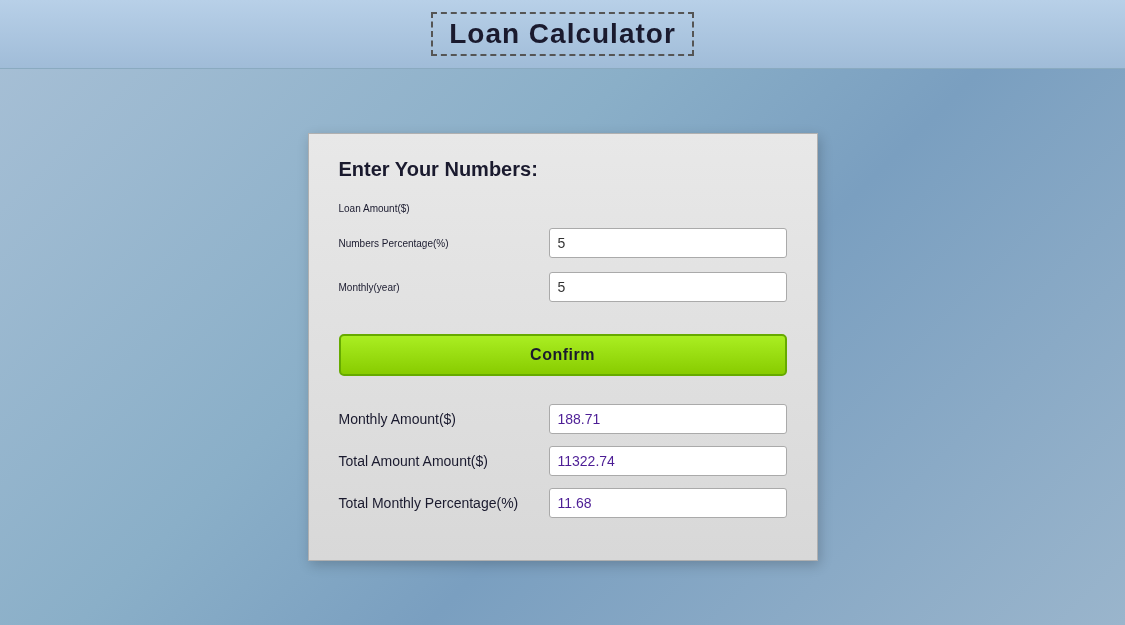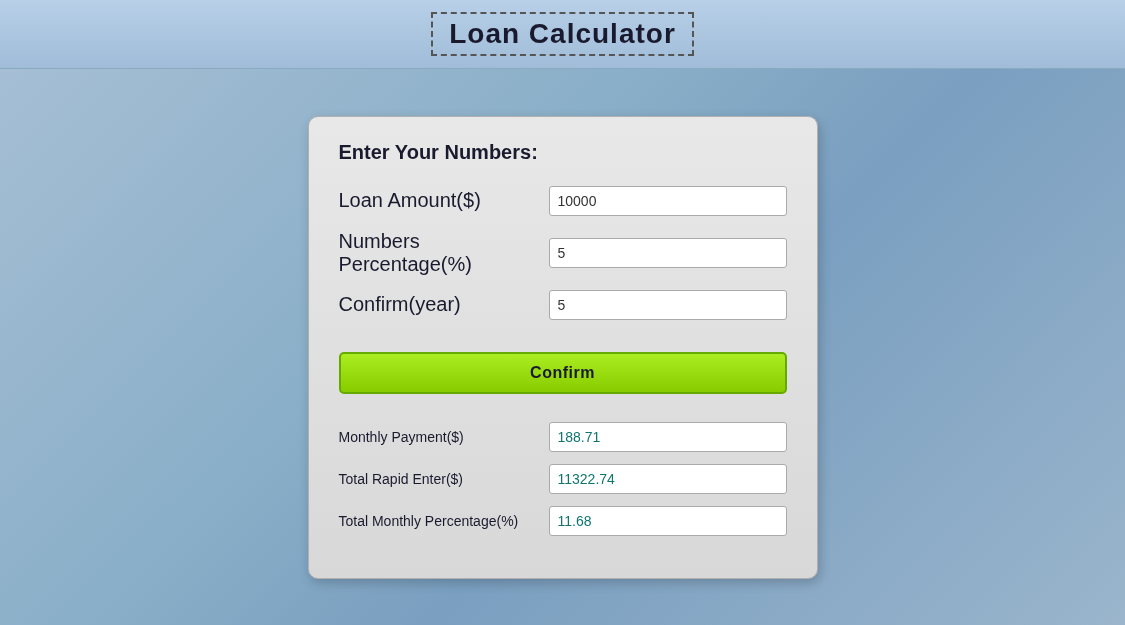--- a/index.html
+++ b/index.html
@@ -36,21 +36,21 @@
 
     .main-content {
       flex: 1;
       display: flex;
       align-items: center;
       justify-content: center;
     }
 
     .card {
       background: linear-gradient(180deg, #e8e8e8 0%, #d8d8d8 100%);
-      border-radius: 10px;
+      border-radius: 0;
       border: 1px solid #b0b0b0;
       padding: 24px 30px 30px 30px;
       width: 510px;
       box-shadow: 2px 4px 12px rgba(0,0,0,0.2);
     }
 
     .card-title {
       font-size: 20px;
       font-weight: bold;
       color: #1a1a2e;
@@ -58,21 +58,21 @@
     }
 
     .form-row {
       display: flex;
       align-items: center;
       margin-bottom: 14px;
     }
 
     .form-label {
       width: 210px;
-      font-size: 20px;
+      font-size: 10px;
       color: #1a1a2e;
       flex-shrink: 0;
     }
 
     .form-input {
       flex: 1;
       height: 30px;
       border: 1px solid #aaa;
       border-radius: 3px;
       padding: 4px 8px;
@@ -110,59 +110,58 @@
     }
 
     .result-input {
       flex: 1;
       height: 30px;
       border: 1px solid #aaa;
       border-radius: 3px;
       padding: 4px 8px;
       font-size: 14px;
       background: white;
-      color: #0f766e;
+      color: #4c1d95;
       outline: none;
     }
   </style>
 </head>
 <body>
 
 <div class="header">
   <span class="header-title">Loan Calculator</span>
 </div>
 
 <div class="main-content">
   <div class="card">
     <div class="card-title">Enter Your Numbers:</div>
 
     <div class="form-row">
       <label class="form-label">Loan Amount($)</label>
-      <input class="form-input" type="text" value="10000" style="">
     </div>
 
     <div class="form-row">
       <label class="form-label">Numbers Percentage(%)</label>
       <input class="form-input" type="text" value="5" style="">
     </div>
 
     <div class="form-row">
-      <label class="form-label">Confirm(year)</label>
+      <label class="form-label">Monthly(year)</label>
       <input class="form-input" type="text" value="5" style="">
     </div>
 
     <button class="confirm-btn">Confirm</button>
 
     <div class="result-row">
-      <label class="result-label">Monthly Payment($)</label>
+      <label class="result-label">Monthly Amount($)</label>
       <input class="result-input" type="text" readonly="" value="188.71" style="">
     </div>
 
     <div class="result-row">
-      <label class="result-label">Total Rapid Enter($)</label>
+      <label class="result-label">Total Amount Amount($)</label>
       <input class="result-input" type="text" readonly="" value="11322.74" style="">
     </div>
 
     <div class="result-row">
       <label class="result-label">Total Monthly Percentage(%)</label>
       <input class="result-input" type="text" readonly="" value="11.68" style="">
     </div>
   </div>
 </div>
 

